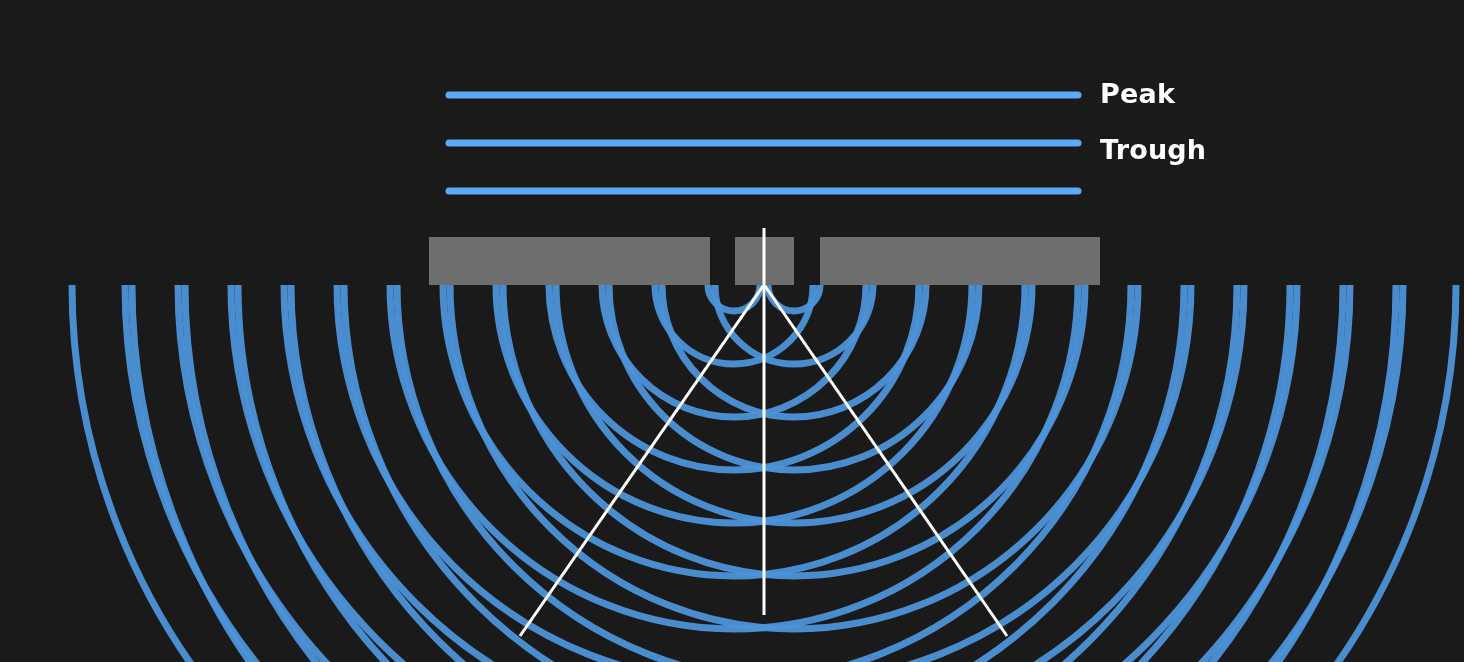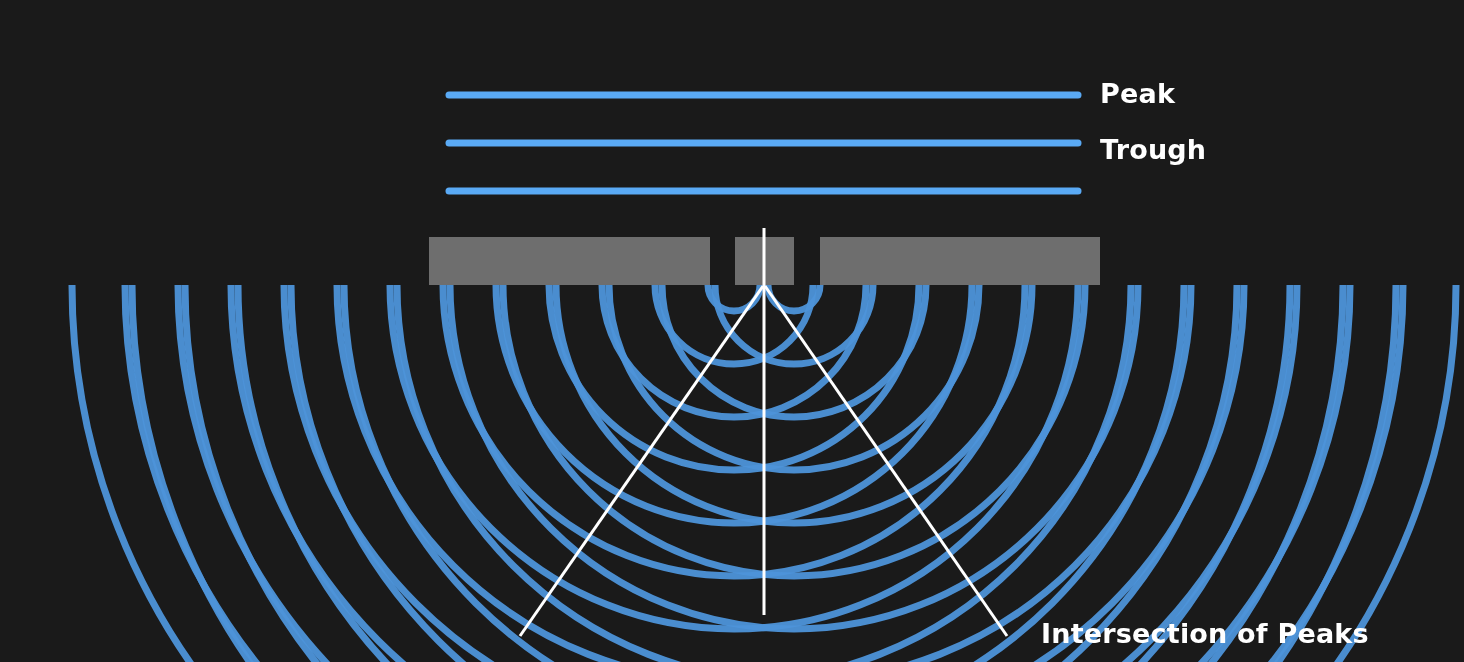--- a/index.html
+++ b/index.html
@@ -112,15 +112,14 @@
         <line x1="732" y1="228" x2="732" y2="615"></line>
         <line x1="731" y1="286" x2="488" y2="636"></line>
         <line x1="733" y1="286" x2="975" y2="636"></line>
       </g>
   </svg>
 
   <div class="legend-label" id="label-peak">Peak</div>
 
   <div class="legend-label" id="label-trough">Trough</div>
 
-  <div id="label-intersection">Intersection of Peaks</div>
 
 </div>
 
 </body></html>

